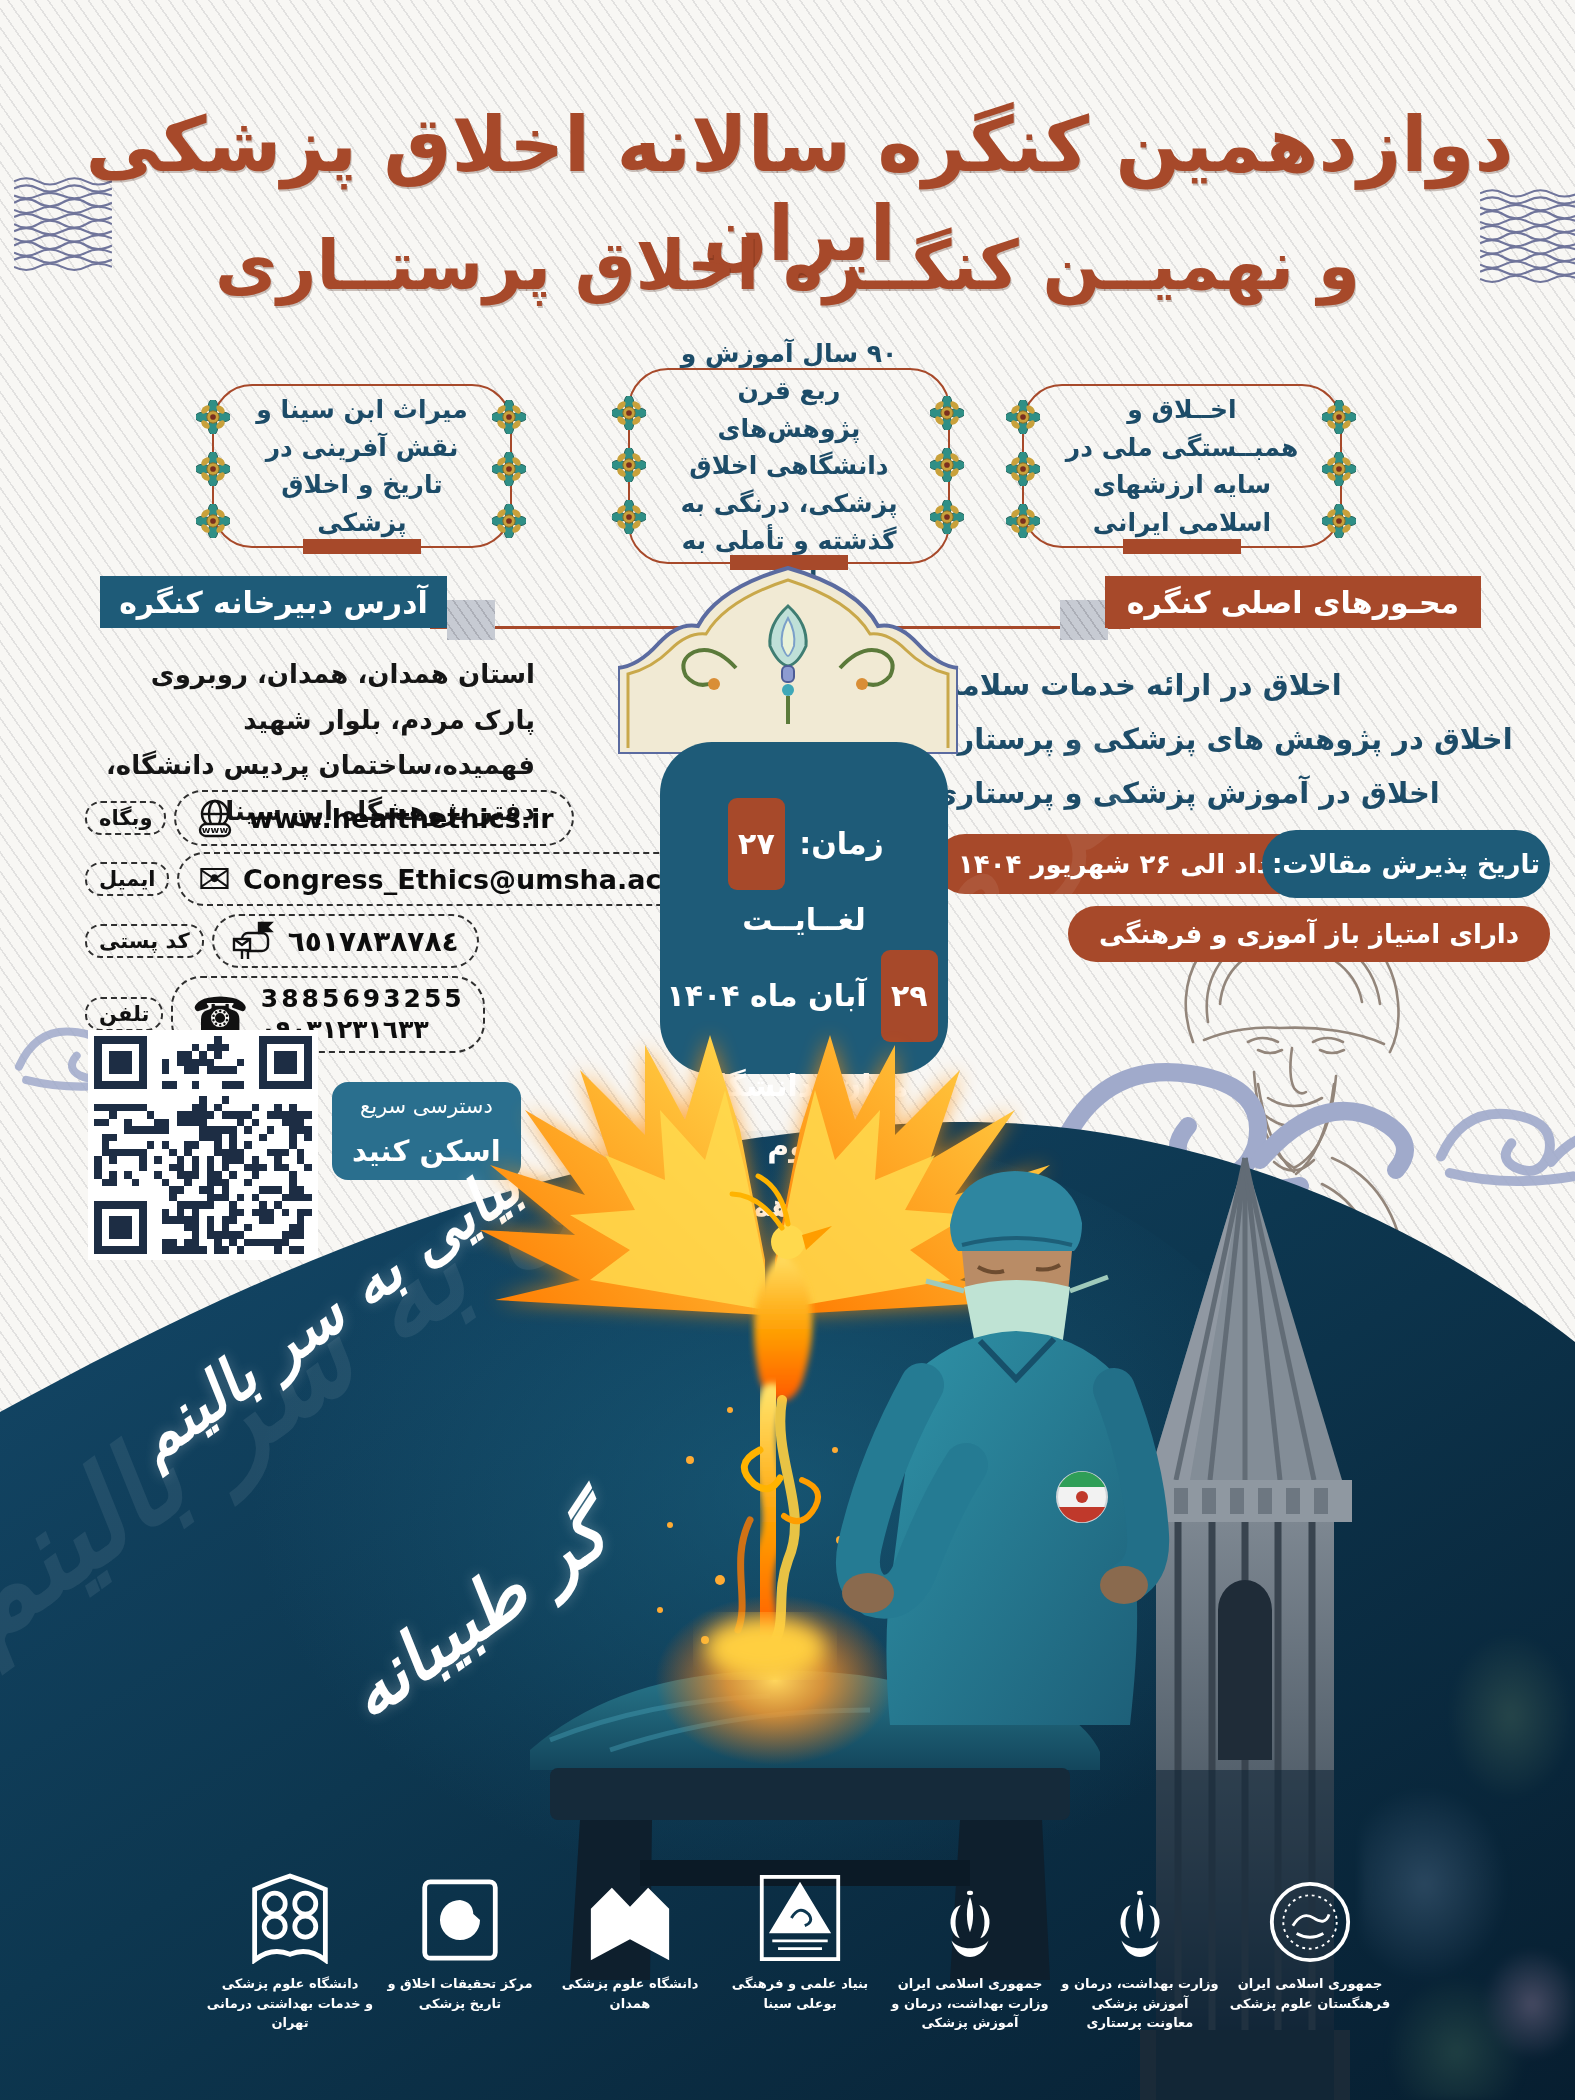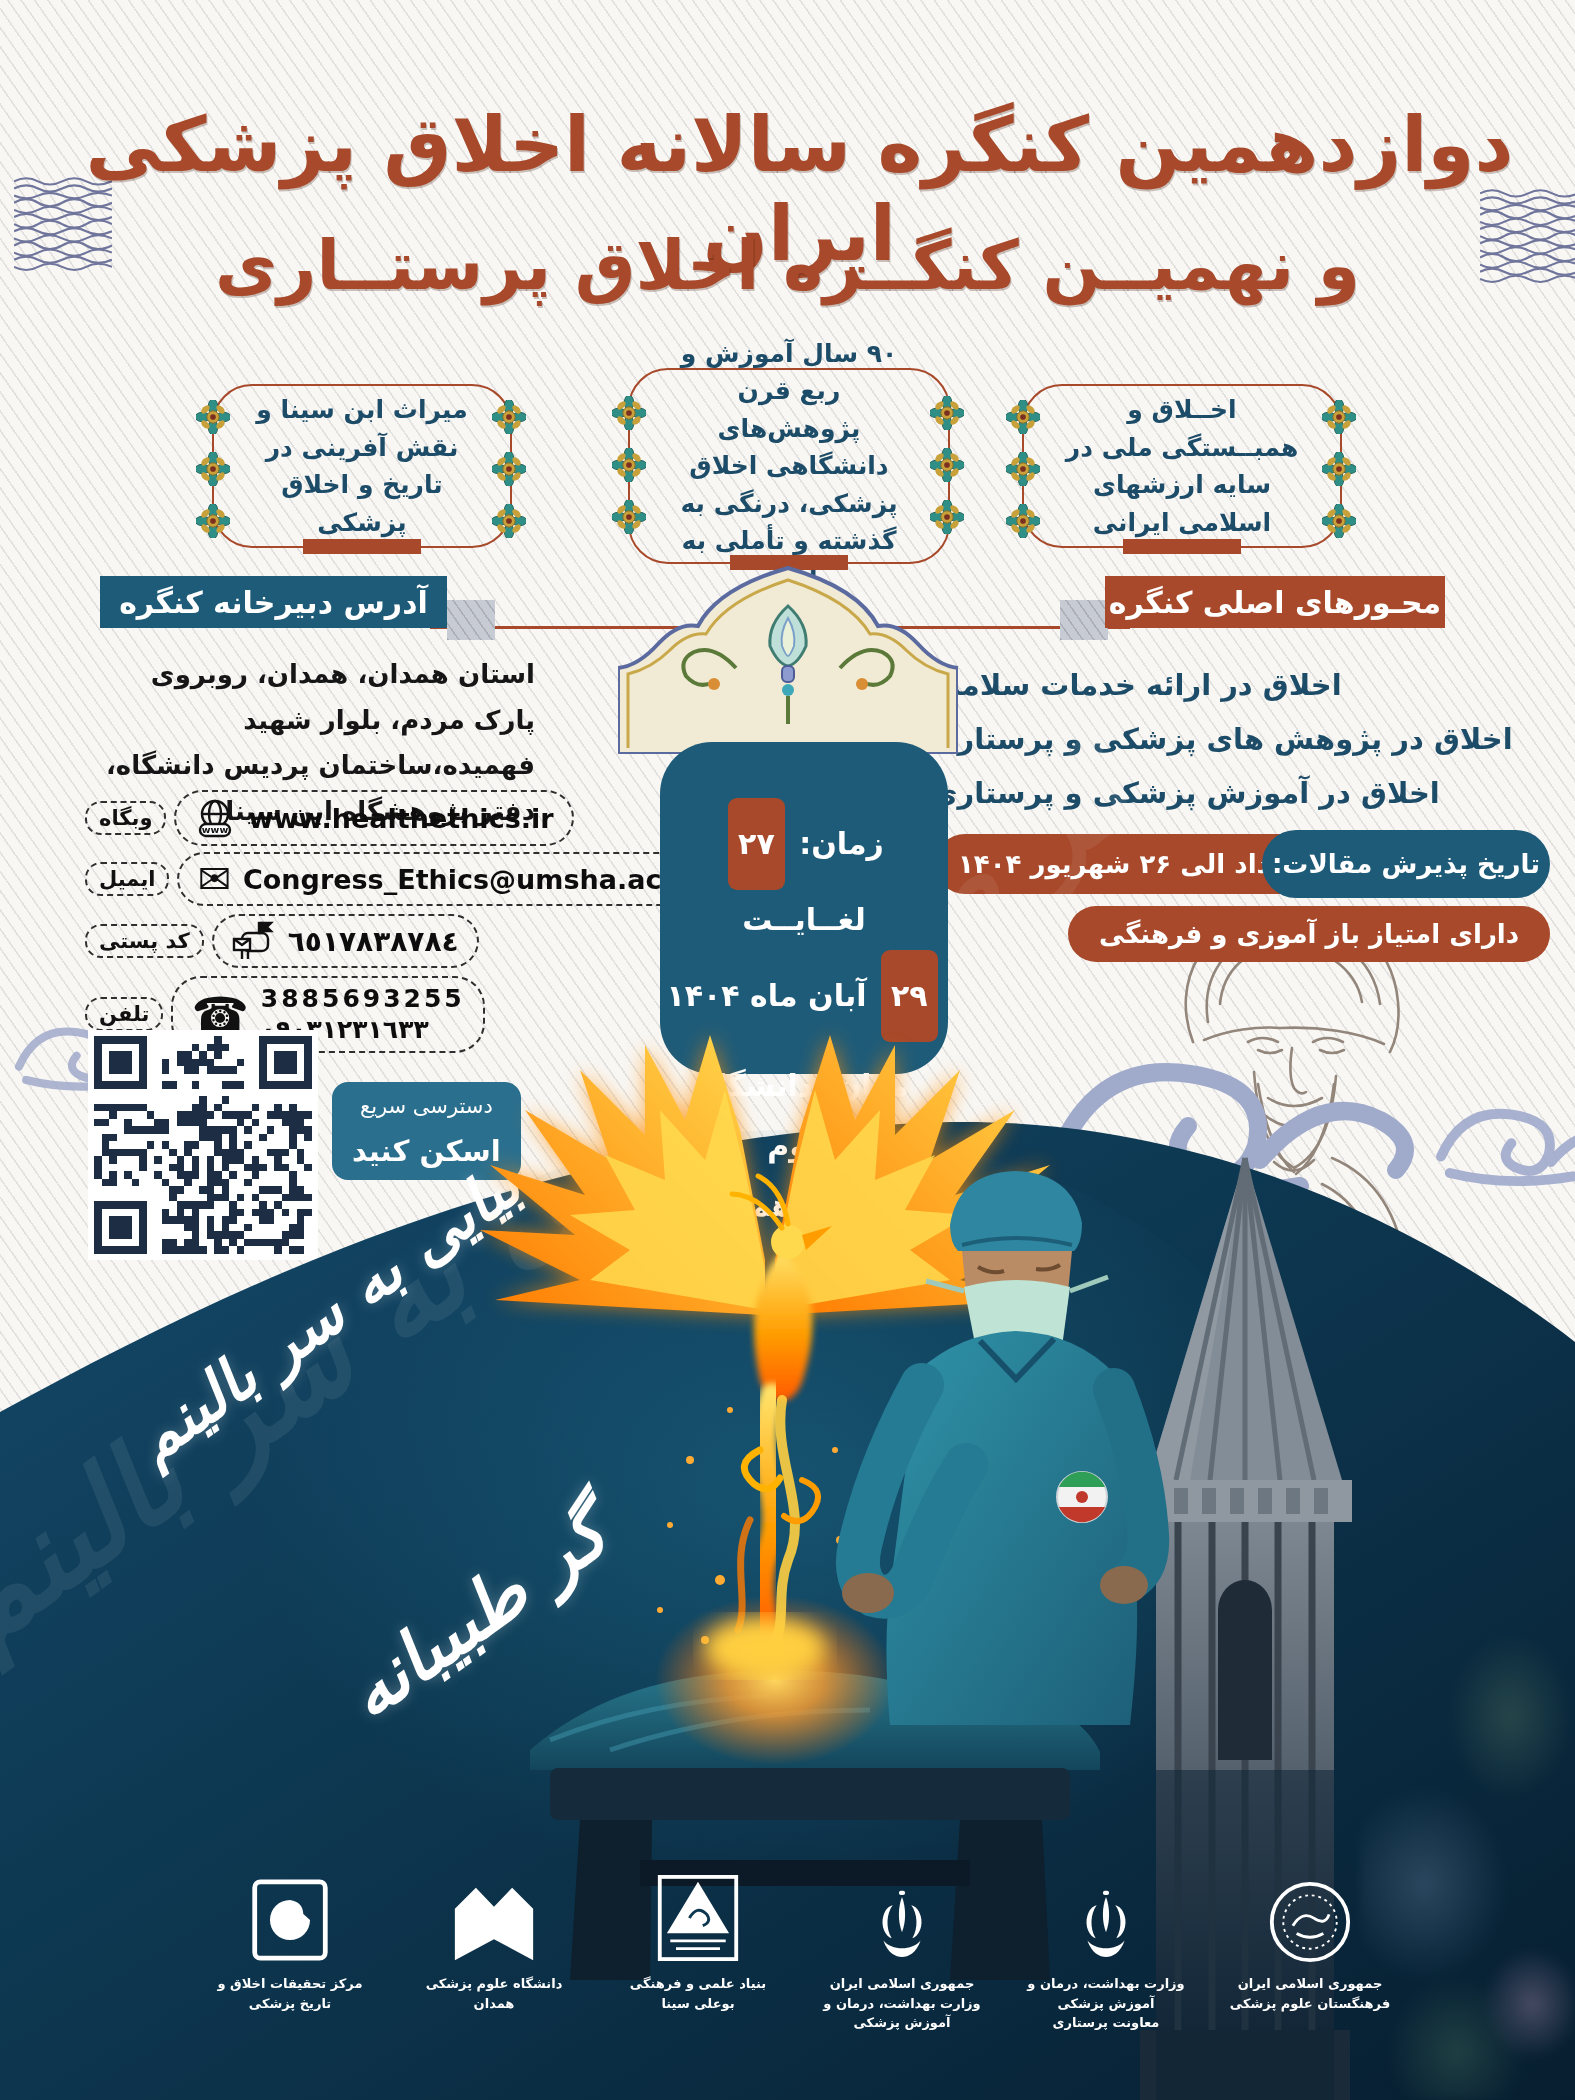--- a/index.html
+++ b/index.html
@@ -178,21 +178,21 @@
     <span class="rtl">میراث ابن سینا و نقش آفرینی در تاریخ و اخلاق پزشکی</span>
     <span class="topic-bar"></span>
   </div>
 
   <div class="abs brick-line" style="left:430px;top:626px;width:700px;"></div>
   <div class="abs shadow-sq" style="left:447px;top:600px;width:48px;height:40px;"></div>
   <div class="abs sec-header" style="left:100px;top:576px;width:347px;height:52px;background:#1e5b78;">
     <span>آدرس دبیرخانه کنگره</span>
   </div>
   <div class="abs shadow-sq" style="left:1060px;top:600px;width:48px;height:40px;"></div>
-  <div class="abs sec-header" style="left:1105px;top:576px;width:340px;height:52px;background:#a7492a;">
+  <div class="abs sec-header" style="left:1105px;top:576px;width:376px;height:52px;background:#a7492a;">
     <span>محـورهای اصلی کنگره</span>
   </div>
 
   <div class="abs address rtl" style="left:85px;top:652px;width:450px;">استان همدان، همدان، روبروی پارک مردم، بلوار شهید فهمیده،ساختمان پردیس دانشگاه، دفتر پژوهشگاه ابن سینا</div>
 
   <div class="abs contact-row" style="left:85px;top:790px;">
     <span class="label-pill">وبگاه</span>
     <span class="capsule">
       <span class="cicon">
         <svg width="42" height="42" viewBox="0 0 42 42" fill="none" stroke="#111" stroke-width="2.4">
@@ -799,20 +799,33 @@
       <line x1="222" y1="372" x2="222" y2="892"></line>
     </g>
     <path d="M128,460 h54 v150 h-54 z M128,460 a27,30 0 0 1 54,0" fill="#1f2c38"></path>
     <rect x="50" y="880" width="210" height="70" fill="#1a2a38"></rect>
     <rect x="66" y="620" width="178" height="330" fill="#0d2235" opacity=".55"></rect>
   </svg>
 
   <div class="abs logo-row" style="left:205px;top:1868px;width:1190px;height:200px;">
     <div class="logo-item">
       <span class="logo-glyph">
+        <svg width="86" height="92" viewBox="0 0 90 96" fill="none" stroke="#fff" stroke-width="5">
+          <path d="M8,92 V18 Q26,10 45,4 Q64,10 82,18 V92 Q64,78 45,86 Q26,78 8,92 Z"></path>
+          <circle cx="29" cy="33" r="11"></circle>
+            <circle cx="29" cy="57" r="11"></circle>
+          <circle cx="61" cy="33" r="11"></circle>
+            <circle cx="61" cy="57" r="11"></circle>
+        </svg>
+      </span>
+      <span class="logo-cap">دانشگاه علوم پزشکی
+و خدمات بهداشتی درمانی تهران</span>
+    </div>
+    <div class="logo-item">
+      <span class="logo-glyph">
         <svg width="82" height="88" viewBox="0 0 86 92" fill="none" stroke="#fff" stroke-width="5">
           <rect x="6" y="6" width="74" height="80" rx="6"></rect>
           <path d="M64,46 a21,21 0 1 1 -21,-21 q14,2 14,16 a12,12 0 1 1 -12,-12" fill="#fff" stroke="none"></path>
         </svg>
       </span>
       <span class="logo-cap">مرکز تحقیقات اخلاق و تاریخ پزشکی</span>
     </div>
     <div class="logo-item">
       <span class="logo-glyph">
         <svg width="90" height="84" viewBox="0 0 94 88">

